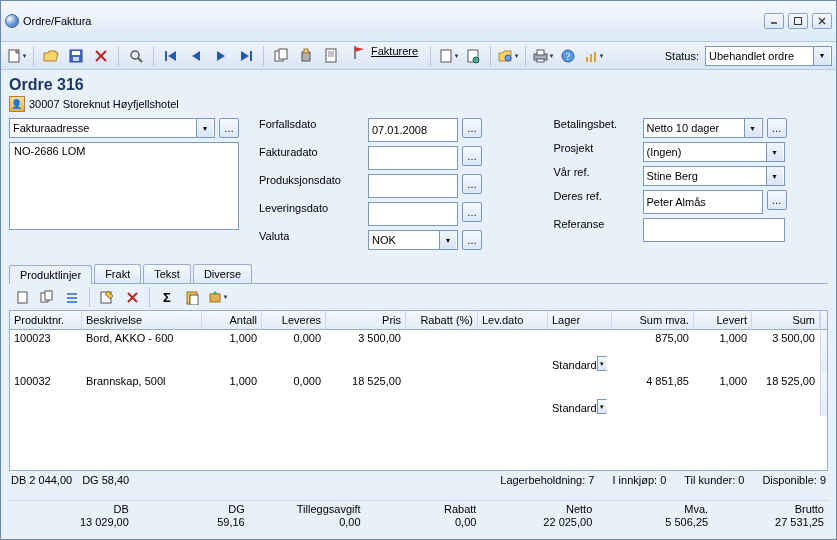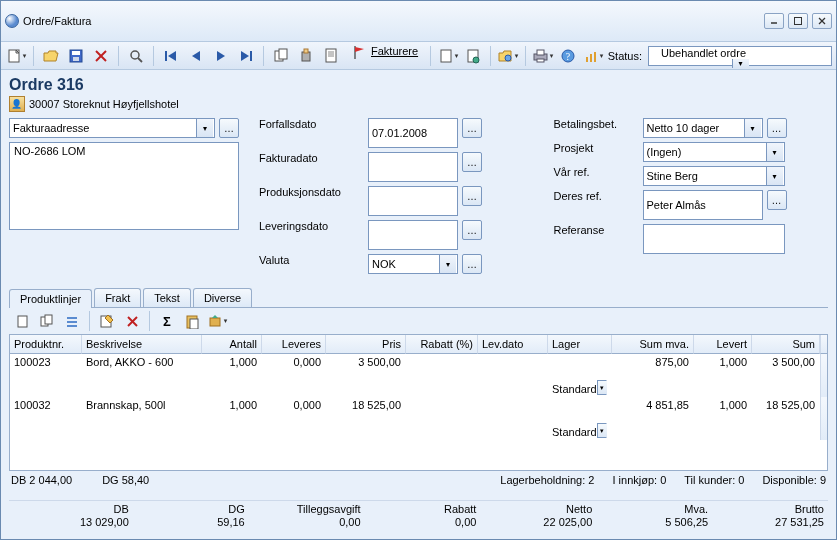--- a/index.html
+++ b/index.html
@@ -114,21 +114,21 @@
     border: 1px solid #7a97bf;
     background: linear-gradient(#f6fafd,#dbe7f5);
     display:flex; align-items:center; justify-content:center;
     font-size:10px; cursor:pointer; border-radius:2px;
   }
   .field-row { display:flex; align-items:flex-start; gap:4px; margin-bottom:4px; }
   .field-label { width: 105px; }
   .field-label2 { width: 85px; }
   .input {
     border:1px solid #7a97bf; background:#fff;
-    height:30px; padding:0 3px; font:inherit;
+    height:24px; padding:0 3px; font:inherit;
   }
   .tabs {
     display:flex; align-items:flex-end;
     border-bottom:1px solid #98aecb;
     margin-top: 2px;
   }
   .tab {
     padding: 3px 10px;
     border:1px solid #98aecb;
     border-bottom:none;
@@ -176,21 +176,21 @@
     font-size:7px;display:flex;align-items:center;justify-content:center;cursor:pointer;
   }
   .scroll-gutter {
     background:linear-gradient(#f4f8fd,#e2ecf8);
     border-left:1px solid #cdd9ea;
   }
   .statusline {
     display:flex; justify-content:space-between;
     padding: 3px 2px 0 2px; font-size:11px;
   }
-  .status-l { display:flex; gap:30px;justify-content:center; }
+  .status-l { display:flex; gap:10px;justify-content:center; }
   .status-r { display:flex; gap:18px; }
   .totalsbar {
     display: grid;
     grid-template-columns: repeat(7,1fr);
     text-align: right;
     padding: 2px 4px 2px 4px;
     border-top: 1px solid #cdd9ea;
     margin-top:14px;
   }
   .totalsbar .cell { display:flex;flex-direction:column;align-items:flex-end; line-height:13px;}
@@ -399,21 +399,21 @@
             <rect x="2" y="8" width="2" height="5" fill="#e0a030"></rect>
             <rect x="6" y="5" width="2" height="8" fill="#e0a030"></rect>
             <rect x="10" y="3" width="2" height="10" fill="#e0a030"></rect>
           </svg>
         </span>
       <span class="dropdown-arrow">▾</span>
     </div>
 
     <div class="status-wrap">
       <span>Status:</span>
-      <div class="combo" style="width:184px;flex-direction:column;">
+      <div class="combo" style="width:127px;">
         <input readonly="" value="Ubehandlet ordre" style="">
         <div class="combo-btn">▾</div>
       </div>
     </div>
   </div>
 
   <div class="content">
     <div class="order-title">Ordre 316</div>
     <div class="customer-line">
       <div class="cust-icon">👤</div>
@@ -623,21 +623,21 @@
           </div>
         </div>
     </div>
 
     <div class="statusline">
       <div class="status-l">
         <span>DB   2 044,00</span>
         <span>DG   58,40</span>
       </div>
       <div class="status-r">
-        <span>Lagerbeholdning: 2</span>
+        <span>Lagerbeholdning: 7</span>
         <span>I innkjøp: 0</span>
         <span>Til kunder: 0</span>
         <span>Disponible: 9</span>
       </div>
     </div>
 
     <div class="totalsbar">
       <div class="cell">
           <span class="lbl">DB</span>
           <span class="val">13 029,00</span>

